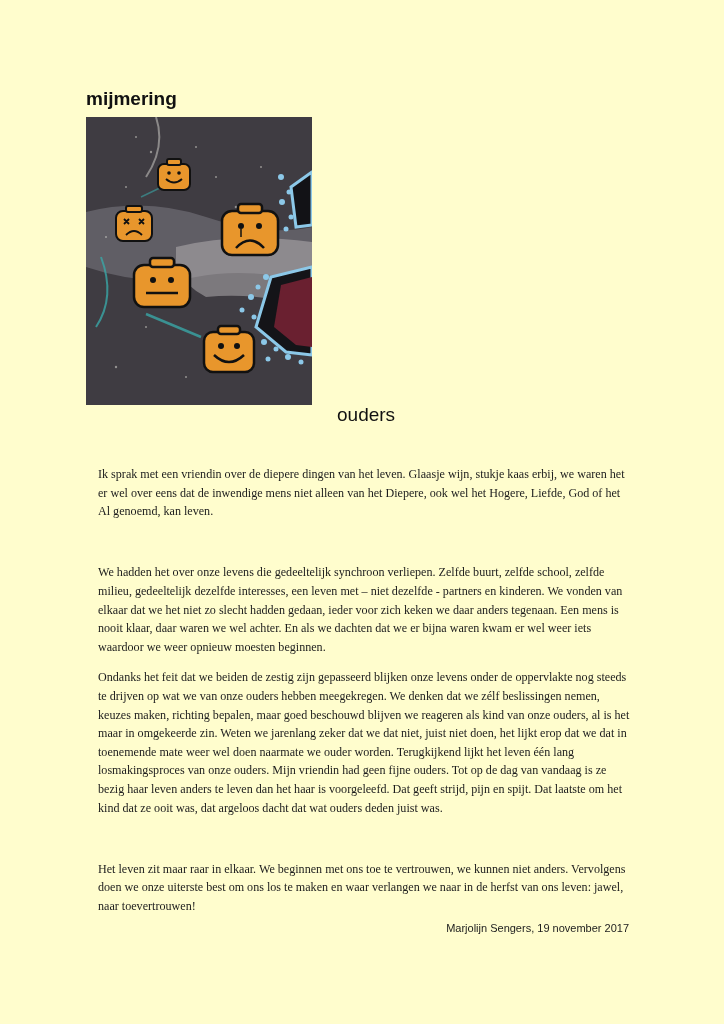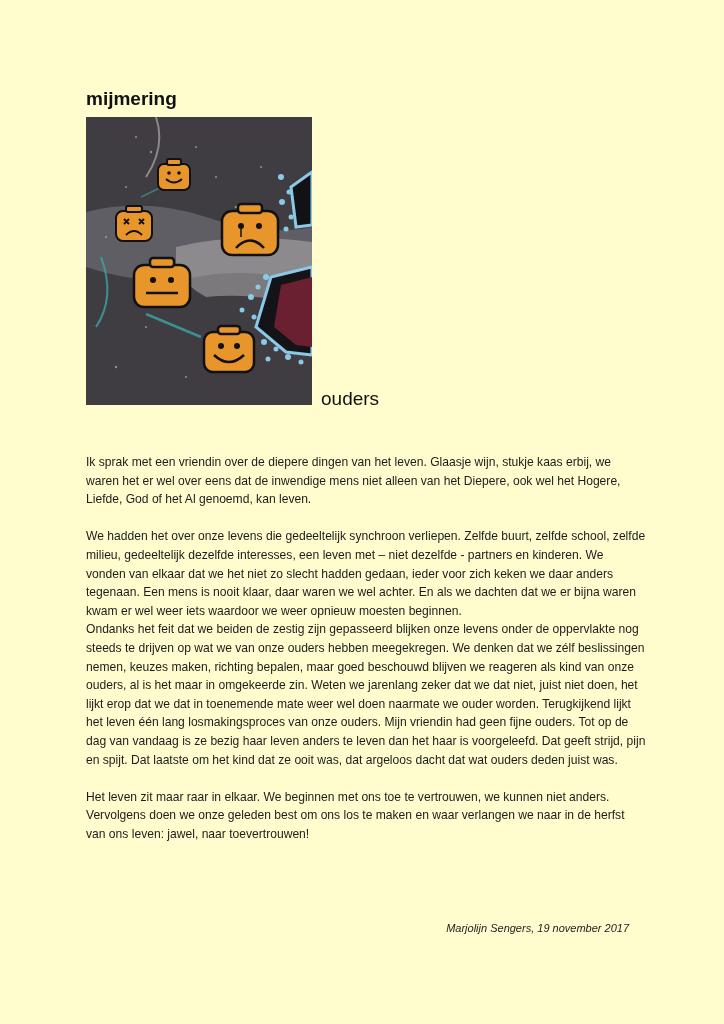--- a/index.html
+++ b/index.html
@@ -17,31 +17,31 @@
     margin: 0; font-weight: bold;
   }
   .artwork {
     position: absolute; left: 86px; top: 117px;
     width: 226px; height: 288px;
     background: #3f3c42;
     overflow: hidden;
   }
   .subtitle {
     position: absolute; left: 321px; top: 388px;
-    font-size: 19px; color: #111; margin: 0; font-weight: normal;
+    font-size: 19px; color: #111; margin: 16px; font-weight: normal;
   }
   .body-text {
     position: absolute; left: 86px; top: 453px; width: 560px;
     font-size: 12.1px; line-height: 18.6px; color: #1c1c1c;
   }
-  .body-text p { margin: 0; }
+  .body-text p { margin: 12px; font-family: Liberation Serif, serif; }
   .gap { height: 18.6px; }
   .signature {
     position: absolute; right: 95px; top: 922px;
-    font-size: 11px; font-style: italic; color: #1c1c1c;
+    font-size: 11px; color: #1c1c1c;
   }
 </style>
 </head>
 <body>
 
 <h1 class="title">mijmering</h1>
 
 <div class="artwork">
   <svg width="226" height="288" viewBox="0 0 226 288" xmlns="http://www.w3.org/2000/svg">
     <rect width="226" height="288" fill="#3f3c42"></rect>
@@ -132,16 +132,16 @@
 </div>
 
 <h2 class="subtitle">ouders</h2>
 
 <div class="body-text">
   <p>Ik sprak met een vriendin over de diepere dingen van het leven. Glaasje wijn, stukje kaas erbij, we waren het er wel over eens dat de inwendige mens niet alleen van het Diepere, ook wel het Hogere, Liefde, God of het Al genoemd, kan leven.</p>
   <div class="gap"></div>
   <p>We hadden het over onze levens die gedeeltelijk synchroon verliepen. Zelfde buurt, zelfde school, zelfde milieu, gedeeltelijk dezelfde interesses, een leven met – niet dezelfde - partners en kinderen. We vonden van elkaar dat we het niet zo slecht hadden gedaan, ieder voor zich keken we daar anders tegenaan. Een mens is nooit klaar, daar waren we wel achter. En als we dachten dat we er bijna waren kwam er wel weer iets waardoor we weer opnieuw moesten beginnen.</p>
   <p>Ondanks het feit dat we beiden de zestig zijn gepasseerd blijken onze levens onder de oppervlakte nog steeds te drijven op wat we van onze ouders hebben meegekregen. We denken dat we zélf beslissingen nemen, keuzes maken, richting bepalen, maar goed beschouwd blijven we reageren als kind van onze ouders, al is het maar in omgekeerde zin. Weten we jarenlang zeker dat we dat niet, juist niet doen, het lijkt erop dat we dat in toenemende mate weer wel doen naarmate we ouder worden. Terugkijkend lijkt het leven één lang losmakingsproces van onze ouders. Mijn vriendin had geen fijne ouders. Tot op de dag van vandaag is ze bezig haar leven anders te leven dan het haar is voorgeleefd. Dat geeft strijd, pijn en spijt. Dat laatste om het kind dat ze ooit was, dat argeloos dacht dat wat ouders deden juist was.</p>
   <div class="gap"></div>
-  <p>Het leven zit maar raar in elkaar. We beginnen met ons toe te vertrouwen, we kunnen niet anders. Vervolgens doen we onze geleden best om ons los te maken en waar verlangen we naar in de herfst van ons leven: jawel, naar toevertrouwen!</p>
+  <p>Het leven zit maar raar in elkaar. We beginnen met ons toe te vertrouwen, we kunnen niet anders. Vervolgens doen we onze uiterste best om ons los te maken en waar verlangen we naar in de herfst van ons leven: jawel, naar toevertrouwen!</p>
 </div>
 
 <div class="signature">Marjolijn Sengers, 19  november 2017</div>
 
 </body></html>

